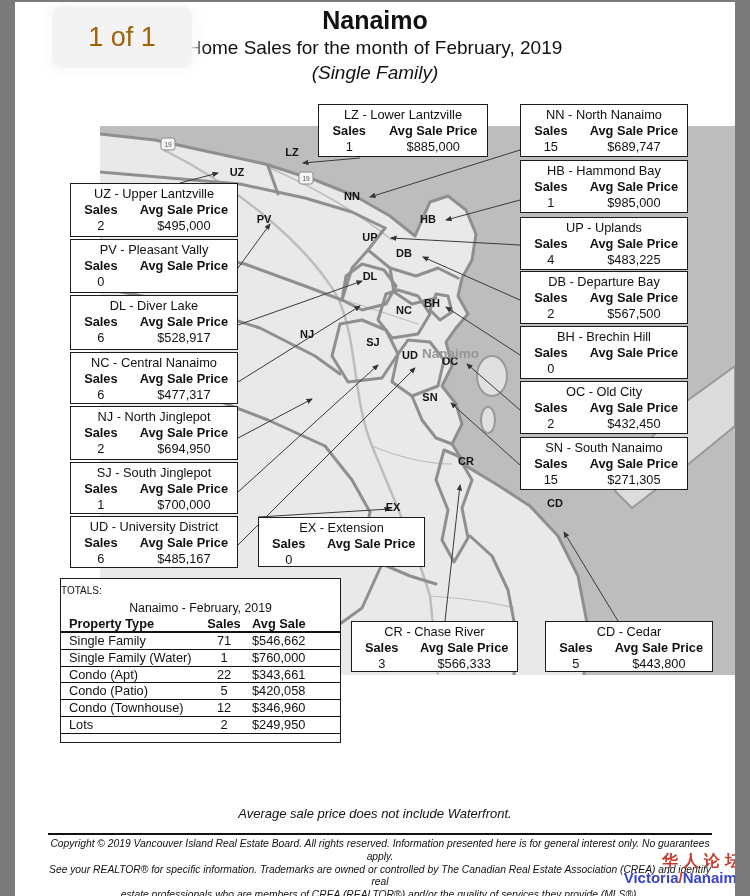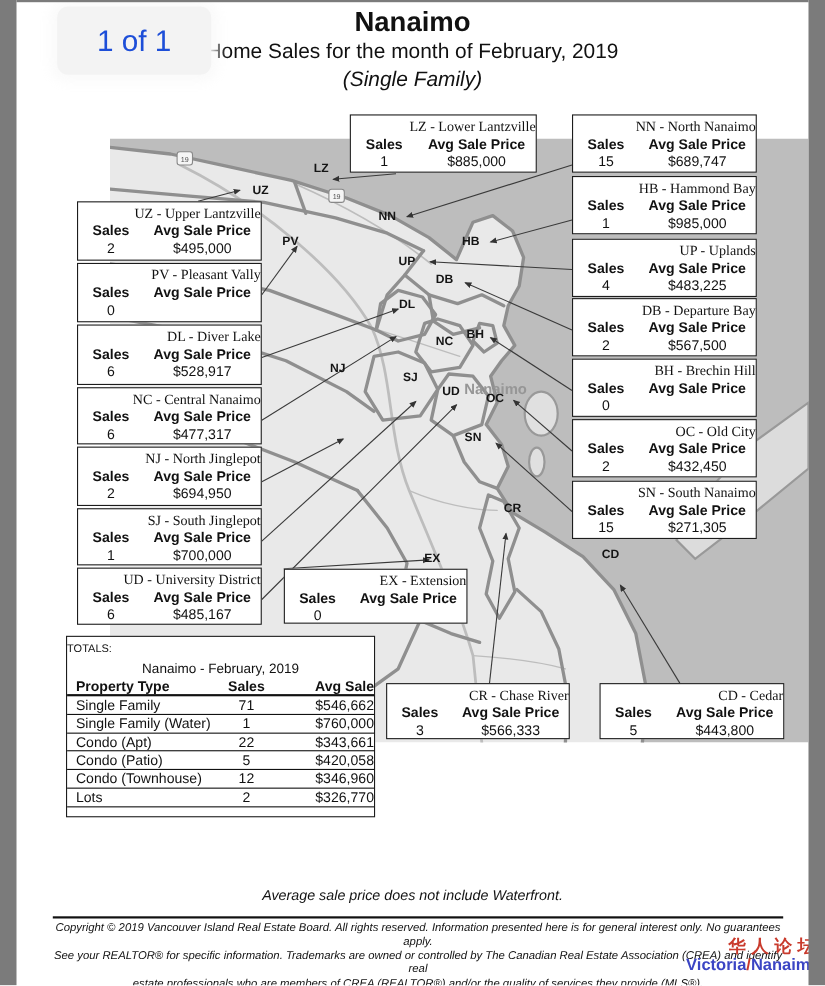--- a/index.html
+++ b/index.html
@@ -15,49 +15,49 @@
   .title { position:absolute; left:0; top:6px; width:750px; text-align:center;
            font-size:25px; font-weight:bold; z-index:2; }
   .subtitle { position:absolute; left:0; top:37px; width:750px; text-align:center;
            font-size:19px; z-index:2; }
   .subnote { position:absolute; left:0; top:62px; width:750px; text-align:center;
            font-size:19px; font-style:italic; z-index:2; }
 
   .page-badge { position:absolute; left:52px; top:6px; width:140px; height:62px;
     background:#f3f3f3; border-radius:10px; z-index:3;
     box-shadow:0 0 10px 6px rgba(250,250,250,0.9);
-    color:#1d4ed8; font-size:27px; line-height:62px; text-align:center; }
+    color:#a16207; font-size:27px; line-height:62px; text-align:center; }
 
   .map-svg { position:absolute; left:100px; top:126px; width:635px; height:549px; z-index:1; }
   .map-label { font-size:11px; font-weight:bold; fill:#141414; text-anchor:middle; }
   .city-label { font-size:13.5px; font-weight:bold; fill:#969696; }
   .shield-num { font-size:6.5px; fill:#555; text-anchor:middle; }
   .bnd { fill:none; stroke:#8f8f8f; stroke-width:3; stroke-linejoin:round; stroke-linecap:round; }
   .road { fill:none; stroke:#bdbdbd; stroke-linecap:round; }
   .arr { fill:none; stroke:#3a3a3a; stroke-width:1; }
 
   .rbox { position:absolute; background:#fff; border:1.3px solid #1c1c1c;
     box-sizing:border-box; z-index:2; font-size:12.8px; color:#111; }
-  .rt { text-align:right; line-height:16px; padding-top:2px; white-space:nowrap;font-family:Liberation Serif, serif; }
+  .rt { text-align:center; line-height:16px; padding-top:2px; white-space:nowrap; }
   .rrow { display:flex; line-height:16px; white-space:nowrap; }
   .rrow .cs { width:36%; text-align:center; }
   .rrow .cp { width:64%; text-align:center; }
   .rh { font-weight:bold; }
 
   .totals { position:absolute; left:60px; top:578px; width:281px; height:165px;
     background:#fff; border:1.4px solid #1c1c1c; box-sizing:border-box; z-index:2; }
   .tot-title { font-size:10px; line-height:19px; padding-top:2px; }
   .tot-sub { text-align:center; font-size:12.3px; line-height:16px; }
   .tot-hdr { display:flex; font-weight:bold; font-size:12.8px; line-height:15px;
     border-bottom:2px solid #111; height:17px; box-sizing:border-box; }
   .tot-row { display:flex; font-size:12.8px; line-height:15.6px;
     border-bottom:1px solid #111; height:16.8px; box-sizing:border-box; }
   .c1 { flex:1; padding-left:8px; text-align:left; }
   .c2 { width:56px; text-align:center; }
-  .c3 { width:88px; text-align:right; }
+  .c3 { width:88px; }
 
   .avg-note { position:absolute; left:0; top:806px; width:750px; text-align:center;
     font-size:13px; font-style:italic; z-index:2; }
   .foot-rule { position:absolute; left:48px; top:833px; width:664px; height:2px;
     background:#111; z-index:2; }
   .copyright { position:absolute; left:48px; top:838px; width:664px; text-align:center;
     font-size:10.3px; font-style:italic; line-height:12.8px; z-index:2; }
 
   .watermark { position:absolute; right:4px; top:852px; width:220px; text-align:right; z-index:4; }
   .wm1 { font-size:16px; font-weight:bold; color:#c93a2c; letter-spacing:5px; line-height:17px; }
@@ -394,21 +394,21 @@
       <span class="c3">$420,058</span>
     </div>
     <div class="tot-row">
       <span class="c1">Condo (Townhouse)</span>
       <span class="c2">12</span>
       <span class="c3">$346,960</span>
     </div>
     <div class="tot-row">
       <span class="c1">Lots</span>
       <span class="c2">2</span>
-      <span class="c3">$326,770</span>
+      <span class="c3">$249,950</span>
     </div>
   </div>
 
   <div class="avg-note">Average sale price does not include Waterfront.</div>
   <div class="foot-rule"></div>
   <div class="copyright">
     <div>Copyright © 2019 Vancouver Island Real Estate Board. All rights reserved. Information presented here is for general interest only. No guarantees apply.</div>
     <div>See your REALTOR® for specific information. Trademarks are owned or controlled by The Canadian Real Estate Association (CREA) and identify real</div>
     <div>estate professionals who are members of CREA (REALTOR®) and/or the quality of services they provide (MLS®).</div>
   </div>

